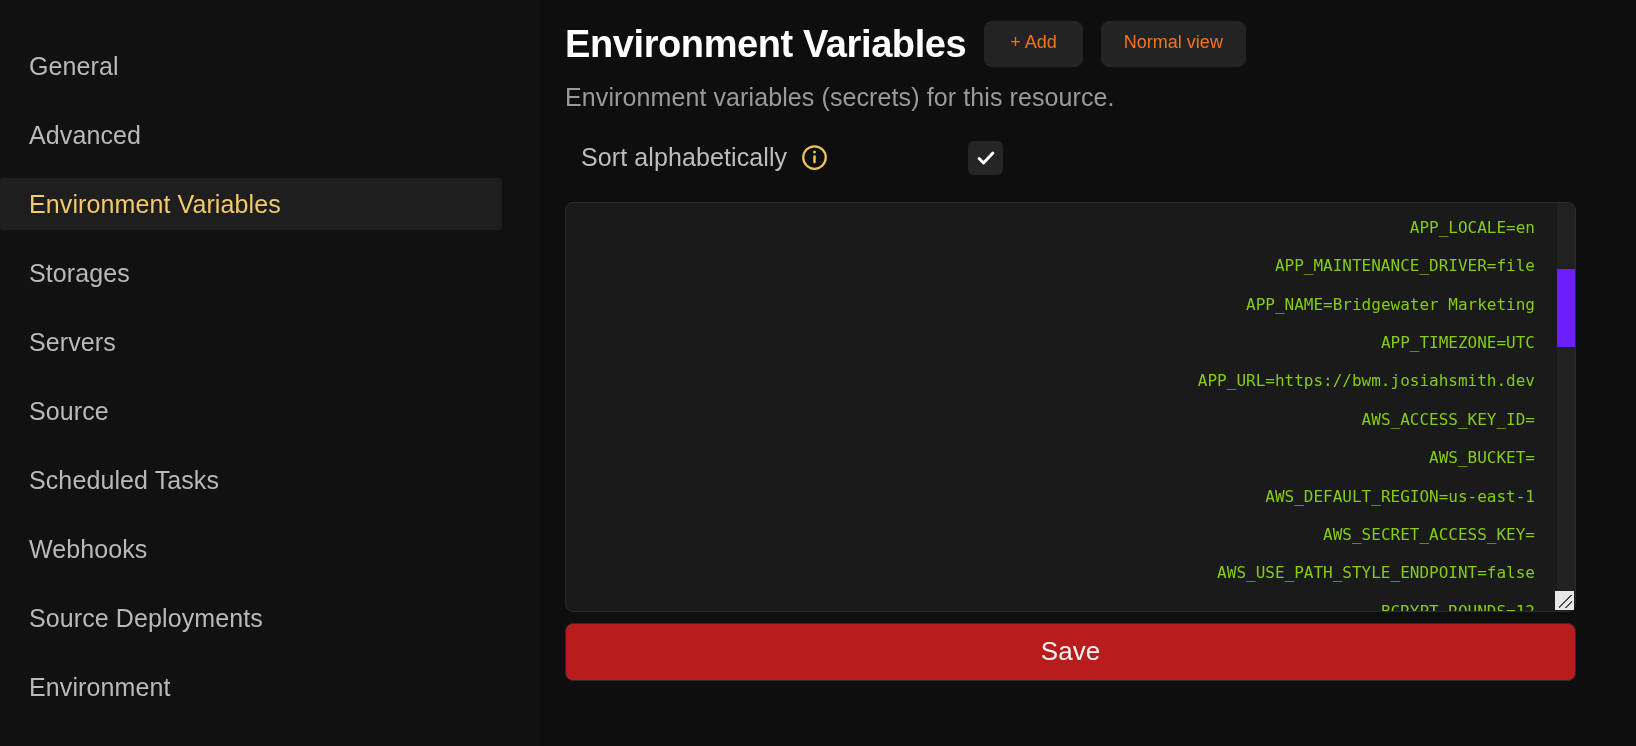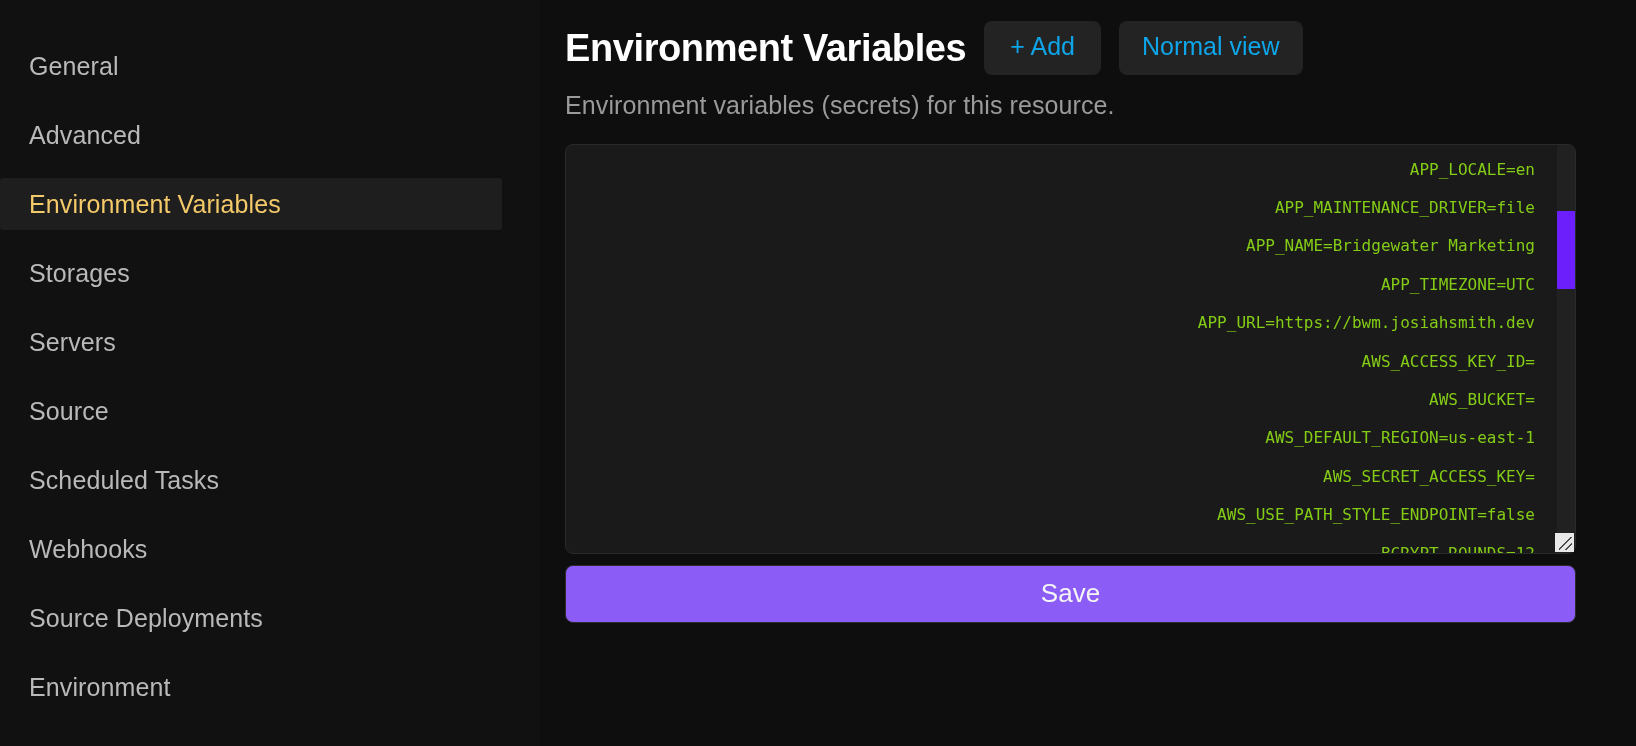--- a/index.html
+++ b/index.html
@@ -70,25 +70,25 @@
   .page-title {
     font-size: 38px;
     font-weight: bold;
     color: #ffffff;
     letter-spacing: -0.4px;
     line-height: 1;
   }
 
   .hdr-btn {
     background: #232323;
-    color: #0ea5e9;
+    color: #f97316;
     border: none;
     border-radius: 8px;
     font-family: "Liberation Sans", sans-serif;
-    font-size: 25px;
+    font-size: 18px;
     font-weight: 400;
     padding: 12px 23px 14px;
     line-height: 1.1;
     cursor: pointer;
   }
   .hdr-btn.add { padding-left: 26px; padding-right: 26px; }
 
   .subtitle {
     margin-top: 16px;
     font-size: 25px;
@@ -202,21 +202,21 @@
       linear-gradient(135deg, transparent 0 44%, #4a4a4a 44% 52%, transparent 52% 100%),
       linear-gradient(135deg, transparent 0 72%, #4a4a4a 72% 80%, transparent 80% 100%);
   }
 
   
   .save-btn {
     display: block;
     width: 1011px;
     margin-top: 11px;
     height: 58px;
-    background: #8b5cf6;
+    background: #b91c1c;
     border: 1px solid #2b2b2b;
     border-radius: 8px;
     color: #f5f5f5;
     font-family: "Liberation Sans", sans-serif;
     font-size: 26px;
     cursor: pointer;
   }
 </style>
 </head>
 <body>
@@ -259,20 +259,35 @@
   <section class="main">
 
     <div class="title-row">
       <h1 class="page-title">Environment Variables</h1>
       <button class="hdr-btn add">+ Add</button>
       <button class="hdr-btn">Normal view</button>
     </div>
 
     <div class="subtitle">Environment variables (secrets) for this resource.</div>
 
+    <div class="sort-row">
+      <span class="sort-label">Sort alphabetically</span>
+      <span class="info-icon">
+        <svg width="27" height="27" viewBox="0 0 24 24" aria-hidden="true">
+          <circle cx="12" cy="12" r="10" fill="none" stroke="#f0c452" stroke-width="2"></circle>
+          <circle cx="12" cy="7.2" r="1.3" fill="#f0c452"></circle>
+          <rect x="10.9" y="10" width="2.2" height="7.2" rx="1" fill="#f0c452"></rect>
+        </svg>
+      </span>
+      <span class="checkbox">
+        <svg width="22" height="22" viewBox="0 0 24 24" aria-hidden="true">
+          <path d="M4.5 12.6 L9.3 17.4 L19.5 6.6" fill="none" stroke="#ffffff" stroke-width="3.2" stroke-linecap="round" stroke-linejoin="round"></path>
+        </svg>
+      </span>
+    </div>
 
     <div class="editor-wrap">
       <textarea class="editor" spellcheck="false" placeholder="" style="">APP_LOCALE=en
 APP_MAINTENANCE_DRIVER=file
 APP_NAME=Bridgewater Marketing
 APP_TIMEZONE=UTC
 APP_URL=https://bwm.josiahsmith.dev
 AWS_ACCESS_KEY_ID=
 AWS_BUCKET=
 AWS_DEFAULT_REGION=us-east-1

